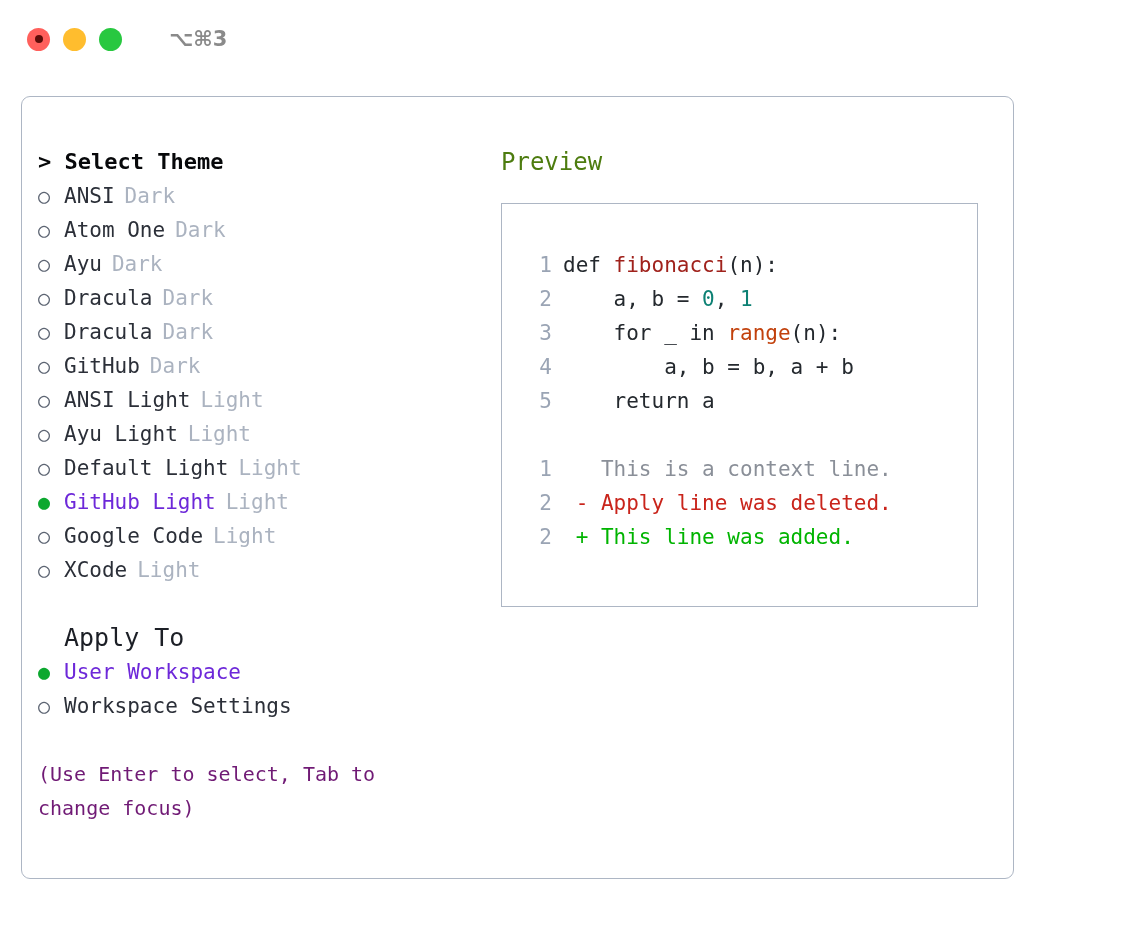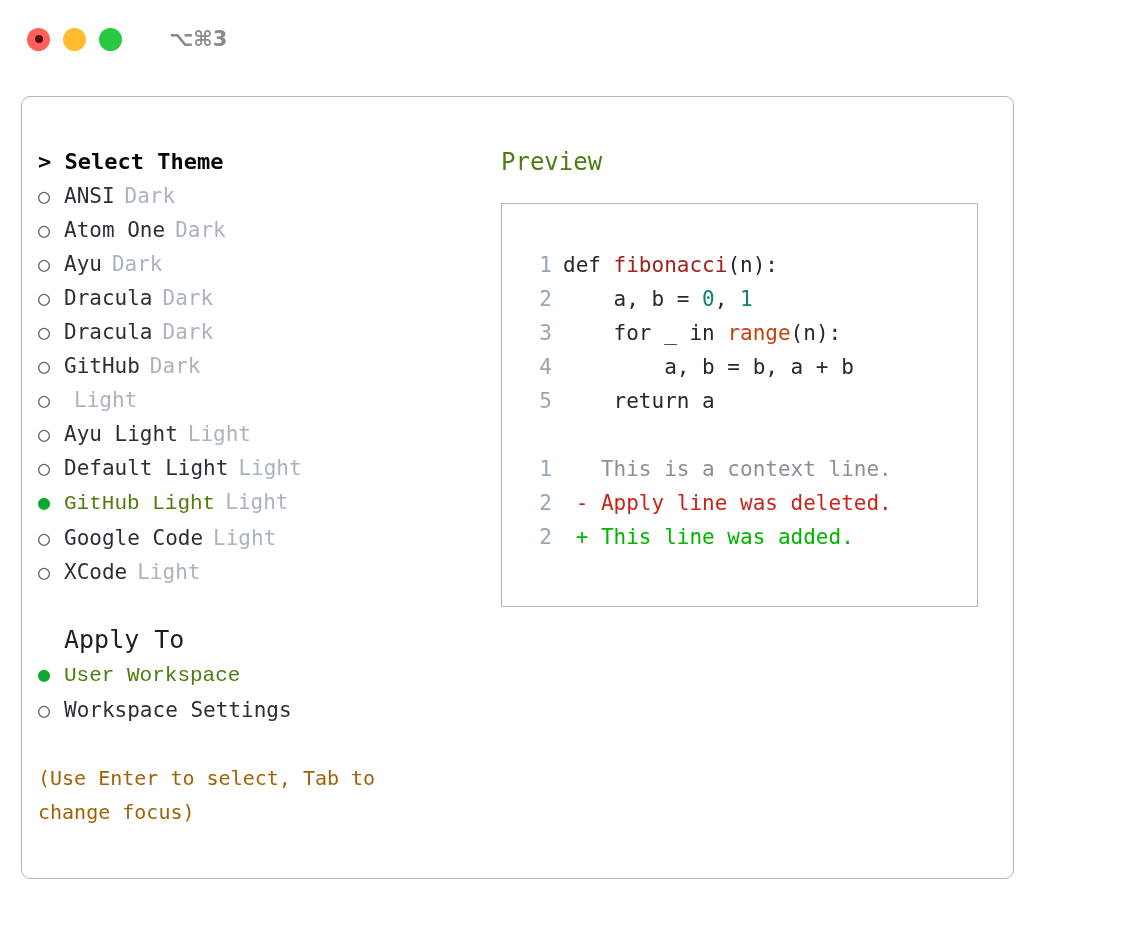--- a/index.html
+++ b/index.html
@@ -90,38 +90,38 @@
     white-space: pre;
   }
   .bullet {
     width: 26px;
     flex: 0 0 26px;
     font-size: 20px;
     color: #5c6472;
   }
   .bullet.on { color: #0ca82f; }
   .opt-name { color: #2b2f38; }
-  .opt-name.sel { color: #4d7c0f; font-family: Liberation Mono, monospace; }
+  .opt-name.sel { color: #6d28d9; }
   .opt-badge { color: #abb3c0; margin-left: 10px; }
 
   .apply-title {
     font-size: 25px;
     color: #1c1f26;
     line-height: 34px;
     margin-left: 26px;
     white-space: pre;
   }
 
   .spacer-row { height: 34px; }
 
   .hint {
     margin-top: 34px;
     font-size: 20px;
     line-height: 34px;
-    color: #a16207;
+    color: #701a75;
     width: 400px;
   }
 
   
   .preview-title {
     font-size: 24px;
     font-weight: 400;
     color: #4d7c0f;
     line-height: 34px;
     white-space: pre;
@@ -181,21 +181,21 @@
 
       <div class="left-col">
         <div class="section-header">&gt; Select Theme</div>
         <div id="theme-list">
             <div class="opt-row"><span class="bullet">○</span><span class="opt-name">ANSI</span><span class="opt-badge">Dark</span></div>
             <div class="opt-row"><span class="bullet">○</span><span class="opt-name">Atom One</span><span class="opt-badge">Dark</span></div>
             <div class="opt-row"><span class="bullet">○</span><span class="opt-name">Ayu</span><span class="opt-badge">Dark</span></div>
             <div class="opt-row"><span class="bullet">○</span><span class="opt-name">Dracula</span><span class="opt-badge">Dark</span></div>
             <div class="opt-row"><span class="bullet">○</span><span class="opt-name">Dracula</span><span class="opt-badge">Dark</span></div>
             <div class="opt-row"><span class="bullet">○</span><span class="opt-name">GitHub</span><span class="opt-badge">Dark</span></div>
-            <div class="opt-row"><span class="bullet">○</span><span class="opt-badge">Light</span></div>
+            <div class="opt-row"><span class="bullet">○</span><span class="opt-name">ANSI Light</span><span class="opt-badge">Light</span></div>
             <div class="opt-row"><span class="bullet">○</span><span class="opt-name">Ayu Light</span><span class="opt-badge">Light</span></div>
             <div class="opt-row"><span class="bullet">○</span><span class="opt-name">Default Light</span><span class="opt-badge">Light</span></div>
             <div class="opt-row"><span class="bullet on">●</span><span class="opt-name sel">GitHub Light</span><span class="opt-badge">Light</span></div>
             <div class="opt-row"><span class="bullet">○</span><span class="opt-name">Google Code</span><span class="opt-badge">Light</span></div>
             <div class="opt-row"><span class="bullet">○</span><span class="opt-name">XCode</span><span class="opt-badge">Light</span></div>
           </div>
 
         <div class="spacer-row"></div>
 
         <div class="apply-title">Apply To</div>

